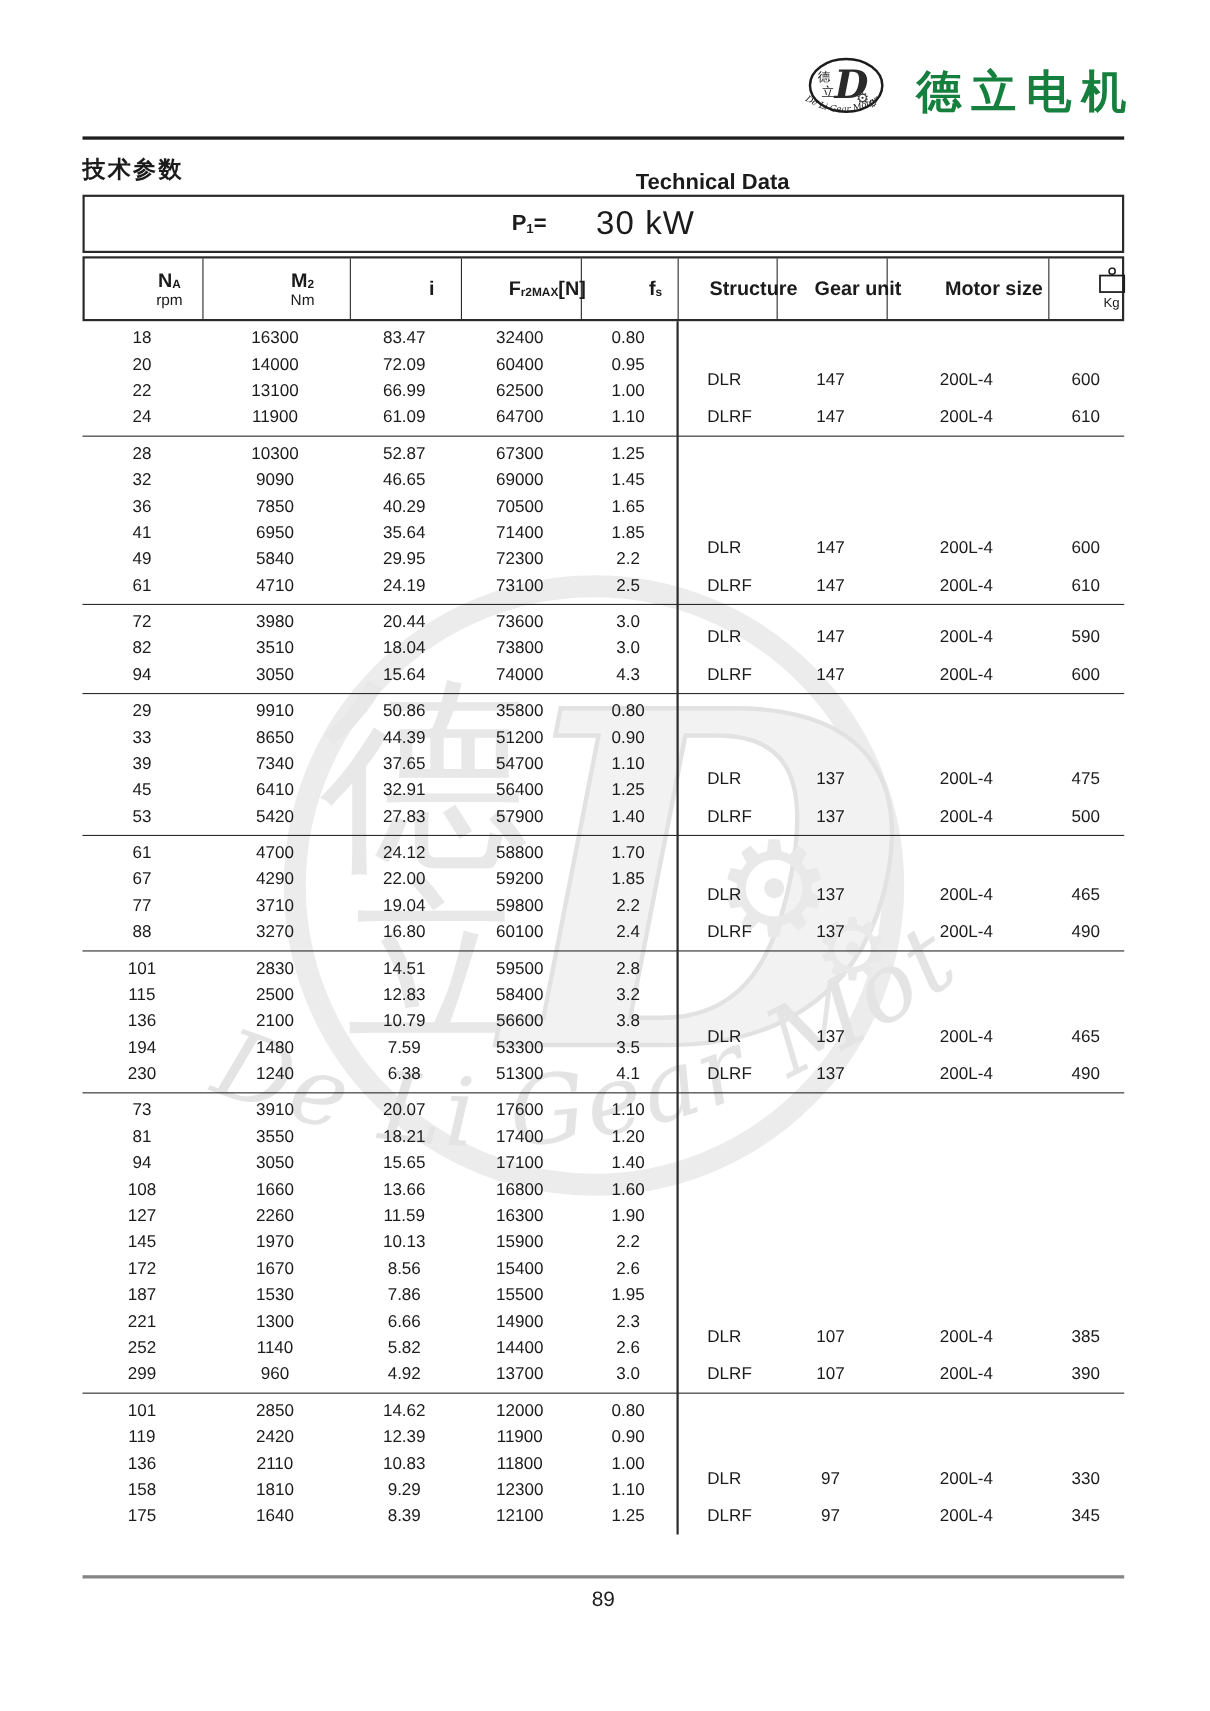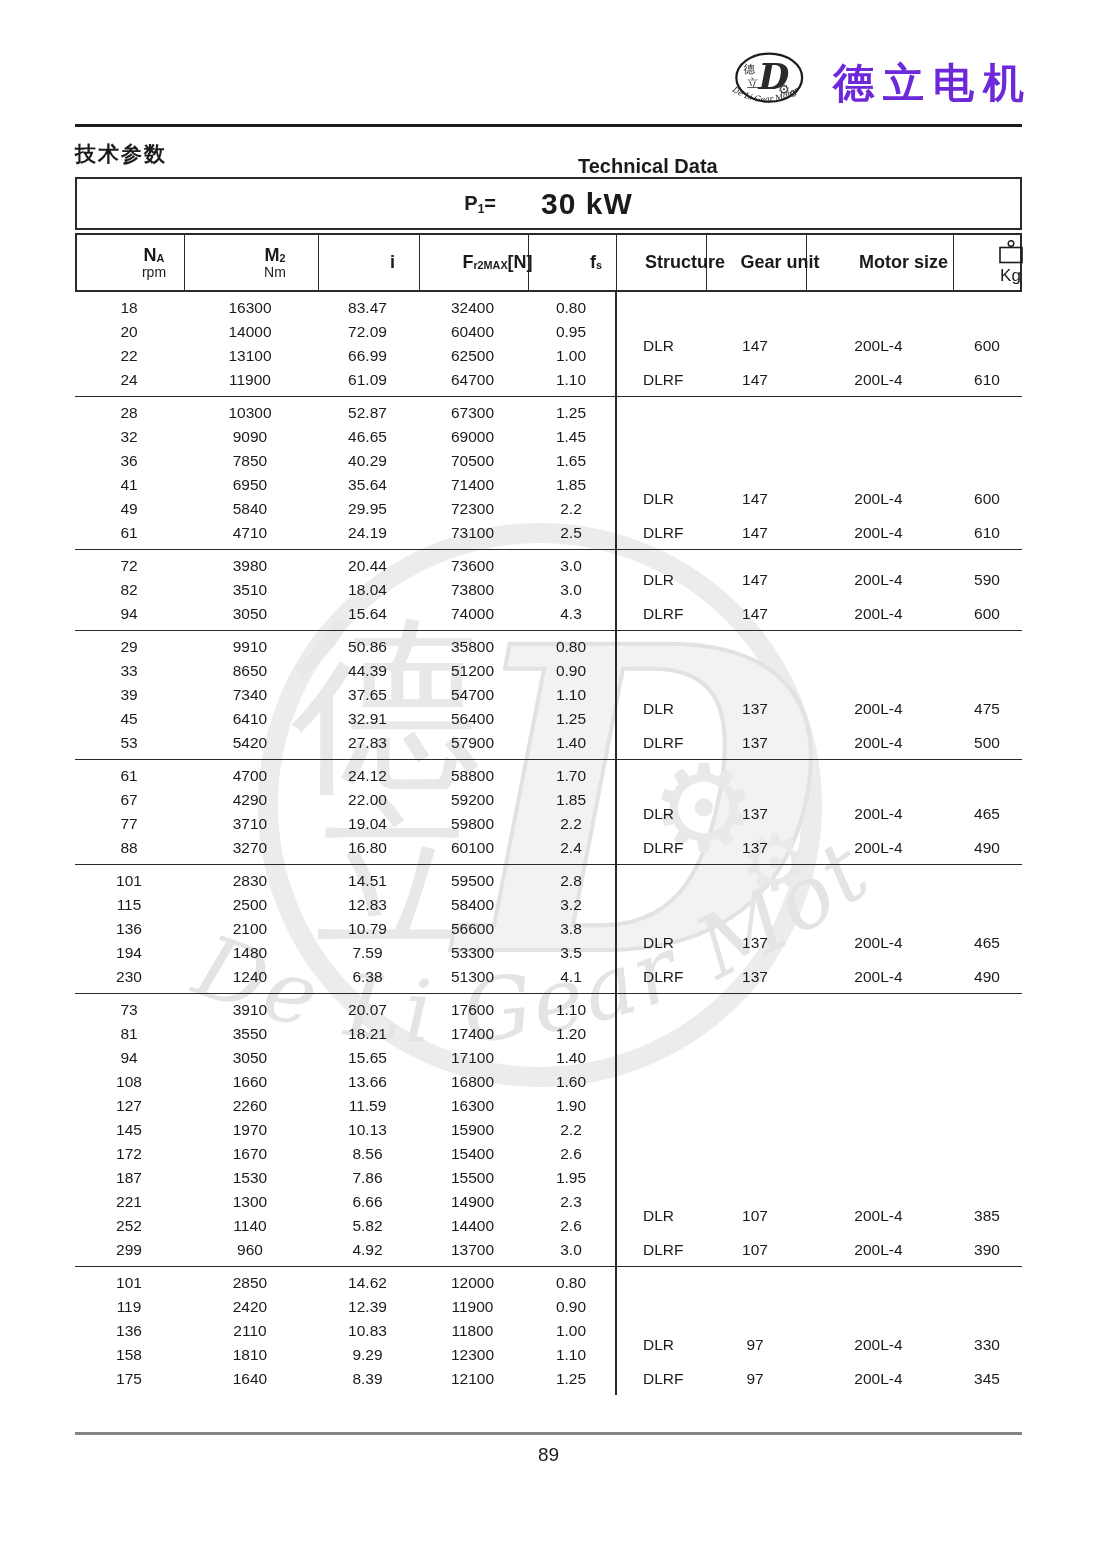--- a/index.html
+++ b/index.html
@@ -10,50 +10,50 @@
   .abs { position:absolute; }
   .content { left:75px; width:947px; }
 
   
   .watermark { left:130px; top:520px; width:780px; height:580px; pointer-events:none; z-index:0; }
 
   
   .logo-wrap { top:44px; left:723px; width:310px; display:flex; align-items:center; z-index:2; }
   .brand {
     font-family:"DejaVu Serif", serif; font-weight:bold; font-size:41px;
-    letter-spacing:9px; white-space:nowrap; margin-left:14px; color:#6d28d9;
+    letter-spacing:9px; white-space:nowrap; margin-left:14px; color:#15803d;
   }
   .rule-top { top:124px; height:3px; background:#1e1e1e; z-index:2; }
   .sec-zh { top:140px; left:75px; font-size:21px; font-weight:bold; letter-spacing:2px; z-index:2; }
   .sec-en { top:155px; left:578px; font-size:20px; font-weight:bold; z-index:2; }
 
   
   .p1-box {
     top:177px; height:53px; border:2px solid #2a2a2a; box-sizing:border-box;
     display:flex; align-items:center; justify-content:center; z-index:2; background:transparent;gap:43px;
   }
   .p1-label { font-size:20px; font-weight:bold; }
   .p1-label sub { font-size:12px; vertical-align:-0.25em; }
-  .p1-value { font-size:30px; font-weight:700; letter-spacing:1px; margin-left:2px; }
+  .p1-value { font-size:30px; font-weight:400; letter-spacing:1px; margin-left:2px; }
 
   
   .header-table {
     top:233px; height:59px; display:flex; border:2px solid #2a2a2a;
     box-sizing:border-box; z-index:2; background:transparent;
   }
   .hcell {
     box-sizing:border-box; border-right:1.5px solid #2a2a2a;
     display:flex; flex-direction:column; align-items:center; justify-content:center;
     line-height:1.12; flex-shrink:0;padding-left:47px;
   }
   .hcell:last-child { border-right:none; }
   .hmain { font-weight:bold; font-size:18px; white-space:nowrap; }
   .hmain sub { font-size:0.6em; vertical-align:-0.1em; }
   .hunit { font-size:14px; font-weight:normal; }
-  .kg-label { font-size:17px; margin-top:1px; }
+  .kg-label { font-size:12px; margin-top:1px; }
   .w0{width:108px}.w1{width:134px}.w2{width:101px}.w3{width:109px}.w4{width:88px}
   .w5{width:90px}.w6{width:100px}.w7{width:147px}.w8{width:66px}
 
   
   .data-area { top:292px; left:75px; width:947px; position:absolute; z-index:1; }
   .vdivider { position:absolute; left:540px; top:0; bottom:0; width:1.5px; background:#2a2a2a; }
   .group { display:flex; border-bottom:1.5px solid #2a2a2a; padding:4px 0; }
   .group:last-child { border-bottom:none; }
   .group:first-child { padding-top:16px; padding-bottom:8px; }
   .g-left { width:540px; }

